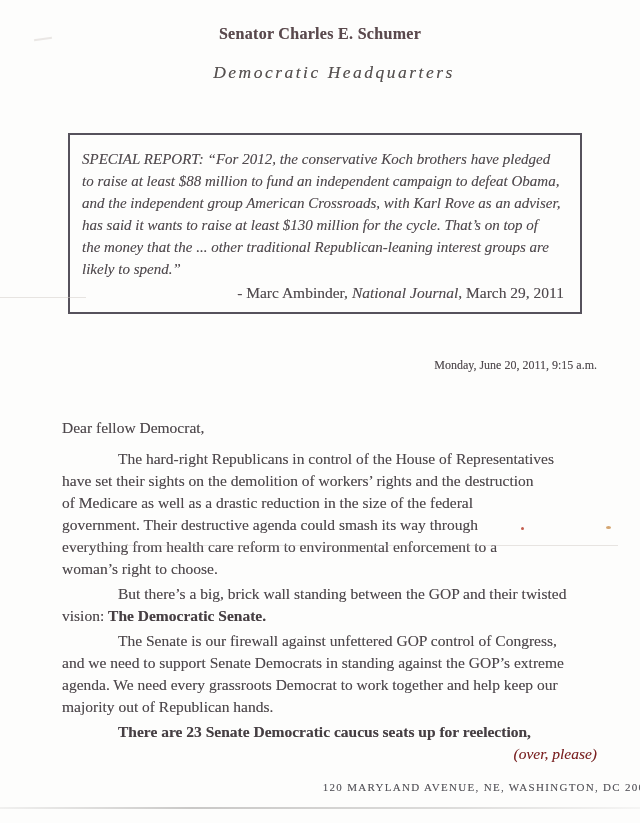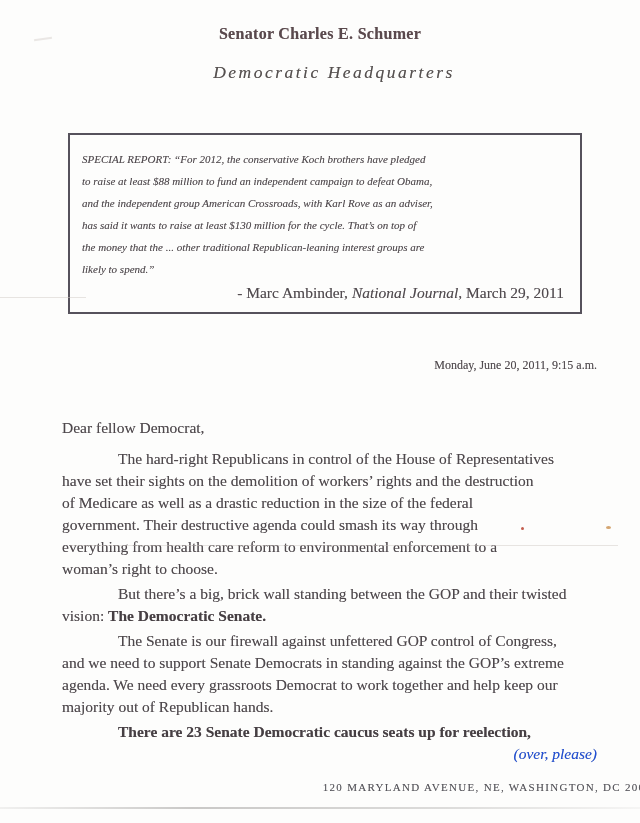--- a/index.html
+++ b/index.html
@@ -22,21 +22,21 @@
     text-shadow:0 0 0.5px rgba(85,80,79,0.45);
     margin-left:44px;
   }
   
   .report-box{
     position:absolute;left:68px;top:133px;width:514px;height:181px;
     border:2px solid #56525c;box-sizing:border-box;
     padding:13px 12px 8px 12px;background:transparent;
   }
   .quote .line{
-    font-style:italic;font-size:11px;line-height:22px;color:#514b4f;
+    font-style:italic;font-size:15px;line-height:22px;color:#514b4f;
     text-shadow:0 0 0.5px rgba(81,75,79,0.45);white-space:nowrap;
   }
   .attribution{
     margin-top:2px;text-align:right;padding-right:4px;
     font-size:15.5px;line-height:22px;color:#514b4f;
     text-shadow:0 0 0.5px rgba(81,75,79,0.45);
   }
   .attribution .src{font-style:italic;}
   
   .dateline{
@@ -52,21 +52,21 @@
   }
   .body-block .line{white-space:nowrap;}
   .salutation{margin-bottom:9px;}
   .para{margin-bottom:3px;}
   .para .line:first-child{text-indent:56px;}
   .bold{font-weight:bold;color:#463f43;}
   .emphasis-line{margin-top:3px;text-indent:56px;font-weight:bold;color:#463f43;white-space:nowrap;}
   
   .over-note{
     position:absolute;top:745px;right:43px;
-    font-style:italic;font-size:15.5px;color:#1d4ed8;
+    font-style:italic;font-size:15.5px;color:#7f1d1d;
     text-shadow:0 0 0.5px rgba(81,75,79,0.45);
   }
   .footer-address{
     position:absolute;top:781px;left:0;width:640px;text-align:right;
     font-size:11px;letter-spacing:1.3px;color:#56555b;
     text-shadow:0 0 0.5px rgba(86,85,91,0.4);
     padding-left:19px;
   }
   
   .artifact{position:absolute;pointer-events:none;}

